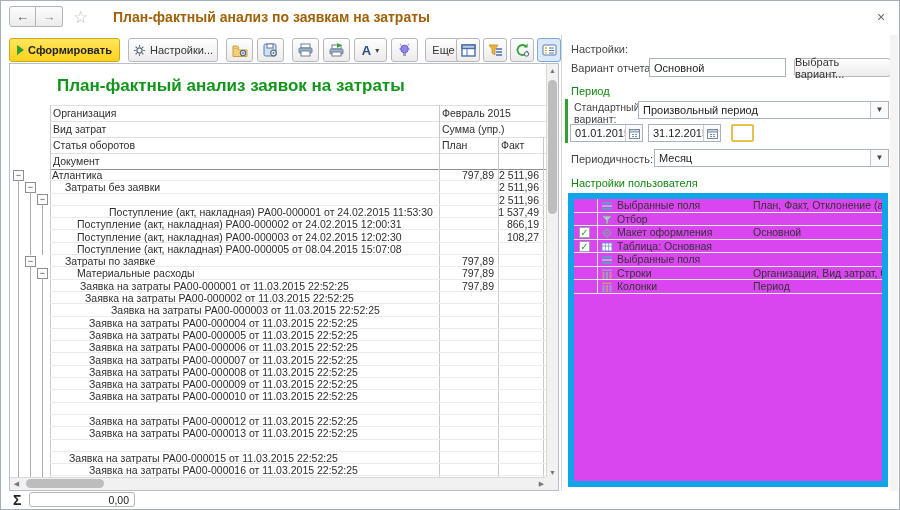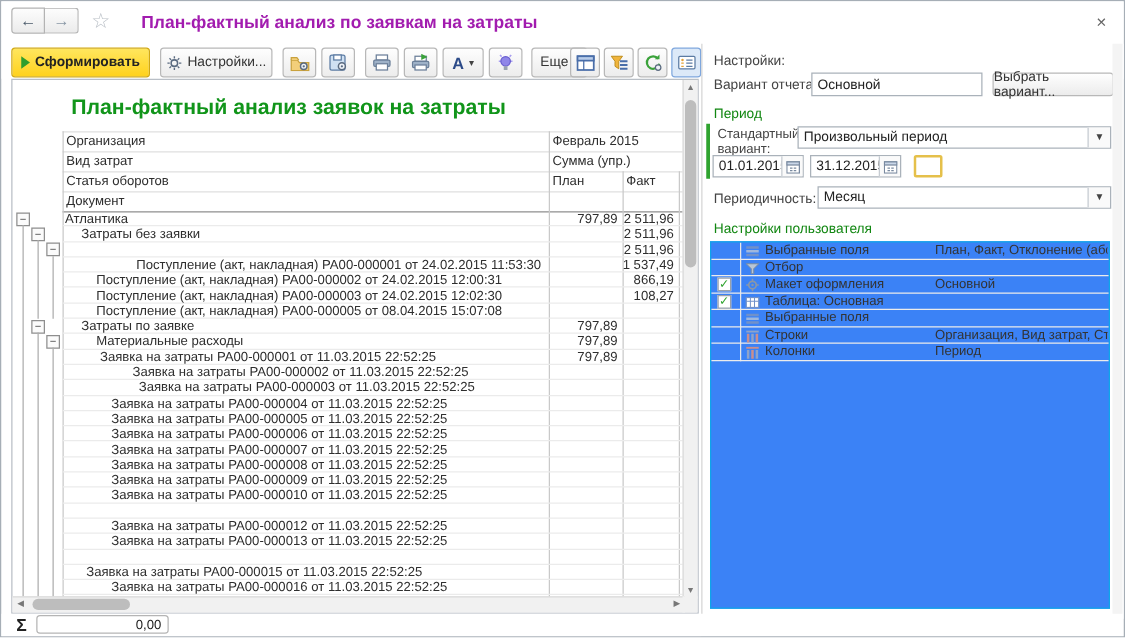--- a/index.html
+++ b/index.html
@@ -6,21 +6,21 @@
   .window{position:relative;width:898px;height:508px;border:1px solid #a6aeb6;background:#fff;
     font-family:"Liberation Sans","DejaVu Sans",sans-serif;font-size:11px;color:#333;overflow:hidden;}
   
   .titlebar{position:absolute;left:0;top:0;width:100%;height:32px;background:#fff;}
   .navgroup{position:absolute;left:8px;top:5px;display:flex;}
   .navbtn{width:27px;height:21px;border:1px solid #b3b3b3;background:linear-gradient(#fdfdfd,#ebebeb);
     display:flex;align-items:center;justify-content:center;font-size:13px;color:#4a5a6a;box-sizing:border-box;cursor:default;}
   .navbtn.back{border-radius:3px 0 0 3px;}
   .navbtn.fwd{border-radius:0 3px 3px 0;border-left:none;color:#8a98a6;}
   .star{position:absolute;left:72px;top:6px;font-size:17px;color:#b9bfc6;}
-  .wtitle{position:absolute;left:112px;top:8px;font-size:14px;font-weight:bold;color:#a21caf;}
+  .wtitle{position:absolute;left:112px;top:8px;font-size:14px;font-weight:bold;color:#a16207;}
   .wclose{position:absolute;right:10px;top:8px;font-size:14px;color:#666;width:16px;text-align:center;}
   
   .toolbar{position:absolute;left:0;top:32px;width:100%;height:30px;background:#fff;}
   .tbtn{position:absolute;top:5px;height:24px;border:1px solid #b8b8b8;border-radius:3px;
     background:linear-gradient(#fefefe,#ececec);display:flex;align-items:center;justify-content:center;
     gap:4px;font-size:11px;color:#333;box-sizing:border-box;}
   .tbtn.yellow{background:linear-gradient(#ffe65e,#ffd21e);border-color:#d2a912;font-weight:bold;color:#222;}
   .tbtn.pressed{background:#dce9f8;border-color:#7fa7dd;}
   .tri-right{width:0;height:0;border-left:7px solid #2e9e2e;border-top:5px solid transparent;border-bottom:5px solid transparent;}
   .dd{font-size:8px;color:#444;}
@@ -64,21 +64,21 @@
   .combo{position:absolute;border:1px solid #aab2ba;background:#fff;box-sizing:border-box;height:18px;}
   .combo .val{position:absolute;left:4px;top:0;line-height:16px;font-size:11px;color:#222;white-space:nowrap;}
   .combo .cbtn{position:absolute;right:0;top:0;width:17px;height:100%;border-left:1px solid #c6ccd2;background:#fafafa;
     text-align:center;font-size:8px;color:#444;line-height:16px;}
   .datefield{position:absolute;height:18px;border:1px solid #aab2ba;background:#fff;box-sizing:border-box;}
   .datefield .dval{position:absolute;left:4px;top:0;line-height:16px;font-size:11px;color:#222;}
   .datefield .calbtn{position:absolute;right:0;top:0;width:16px;height:100%;border-left:1px solid #c6ccd2;background:#fafafa;
     display:flex;align-items:center;justify-content:center;}
   .greenbar{position:absolute;width:3px;background:#2fa32f;}
   .ublank{position:absolute;width:23px;height:18px;background:#fff;border:2px solid #e5c04a;border-radius:2px;box-sizing:border-box;}
-  .us-table{position:absolute;left:4px;top:158px;width:320px;height:294px;border:1px solid #0ea5e9;background:#3b82f6;box-sizing:border-box;overflow:hidden;}
+  .us-table{position:absolute;left:4px;top:158px;width:320px;height:294px;border:6px solid #0ea5e9;background:#d946ef;box-sizing:border-box;overflow:hidden;}
   .us-vdiv{position:absolute;left:23px;top:0;width:1px;height:95px;background:#e6e6e6;}
   .s-row{position:absolute;left:0;width:100%;height:13.5px;box-sizing:border-box;border-bottom:1px solid #ececec;}
   .s-check{position:absolute;left:5px;top:1px;width:11px;height:11px;border:1px solid #9aa2aa;background:#fff;
     font-size:10px;line-height:10px;text-align:center;color:#2fa32f;font-weight:bold;box-sizing:border-box;}
   .s-ic{position:absolute;left:27px;top:1px;width:12px;height:12px;}
   .s-lbl{position:absolute;left:43px;top:0;line-height:13px;font-size:10.5px;color:#333;white-space:nowrap;}
   .s-val{position:absolute;left:179px;top:0;line-height:13px;font-size:10.5px;color:#333;white-space:nowrap;overflow:hidden;width:138px;}
   .sp-scroll{position:absolute;right:1px;top:0;width:8px;height:456px;background:#f4f4f4;}
   
   .statusbar{position:absolute;left:0;top:490px;width:560px;height:18px;background:#fff;}
@@ -274,21 +274,21 @@
           <div class="rc rc-doc" style="padding-left: 27px;">Материальные расходы</div>
           <div class="rc rc-plan">797,89</div>
           <div class="rc rc-fact"></div>
         </div>
         <div class="r-row" style="top: 110.7px;">
           <div class="rc rc-doc" style="padding-left: 30px;">Заявка на затраты РА00-000001 от 11.03.2015 22:52:25</div>
           <div class="rc rc-plan">797,89</div>
           <div class="rc rc-fact"></div>
         </div>
         <div class="r-row" style="top: 123px;">
-          <div class="rc rc-doc" style="padding-left: 25px; margin-left: 31px;">Заявка на затраты РА00-000002 от 11.03.2015 22:52:25</div>
+          <div class="rc rc-doc" style="padding-left: 35px;">Заявка на затраты РА00-000002 от 11.03.2015 22:52:25</div>
           <div class="rc rc-plan"></div>
           <div class="rc rc-fact"></div>
         </div>
         <div class="r-row" style="top: 135.3px;">
           <div class="rc rc-doc" style="padding-left: 61px;">Заявка на затраты РА00-000003 от 11.03.2015 22:52:25</div>
           <div class="rc rc-plan"></div>
           <div class="rc rc-fact"></div>
         </div>
         <div class="r-row" style="top: 147.6px;">
           <div class="rc rc-doc" style="padding-left: 39px;">Заявка на затраты РА00-000004 от 11.03.2015 22:52:25</div>

